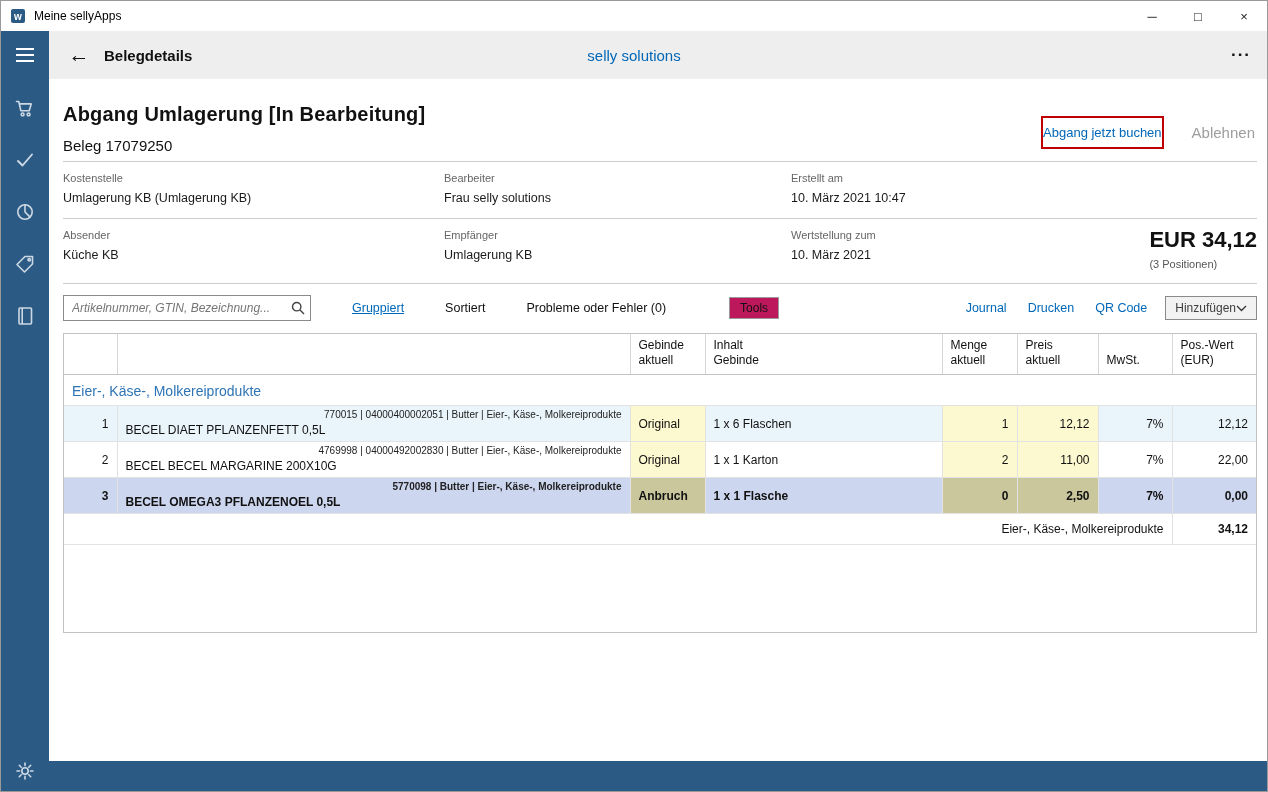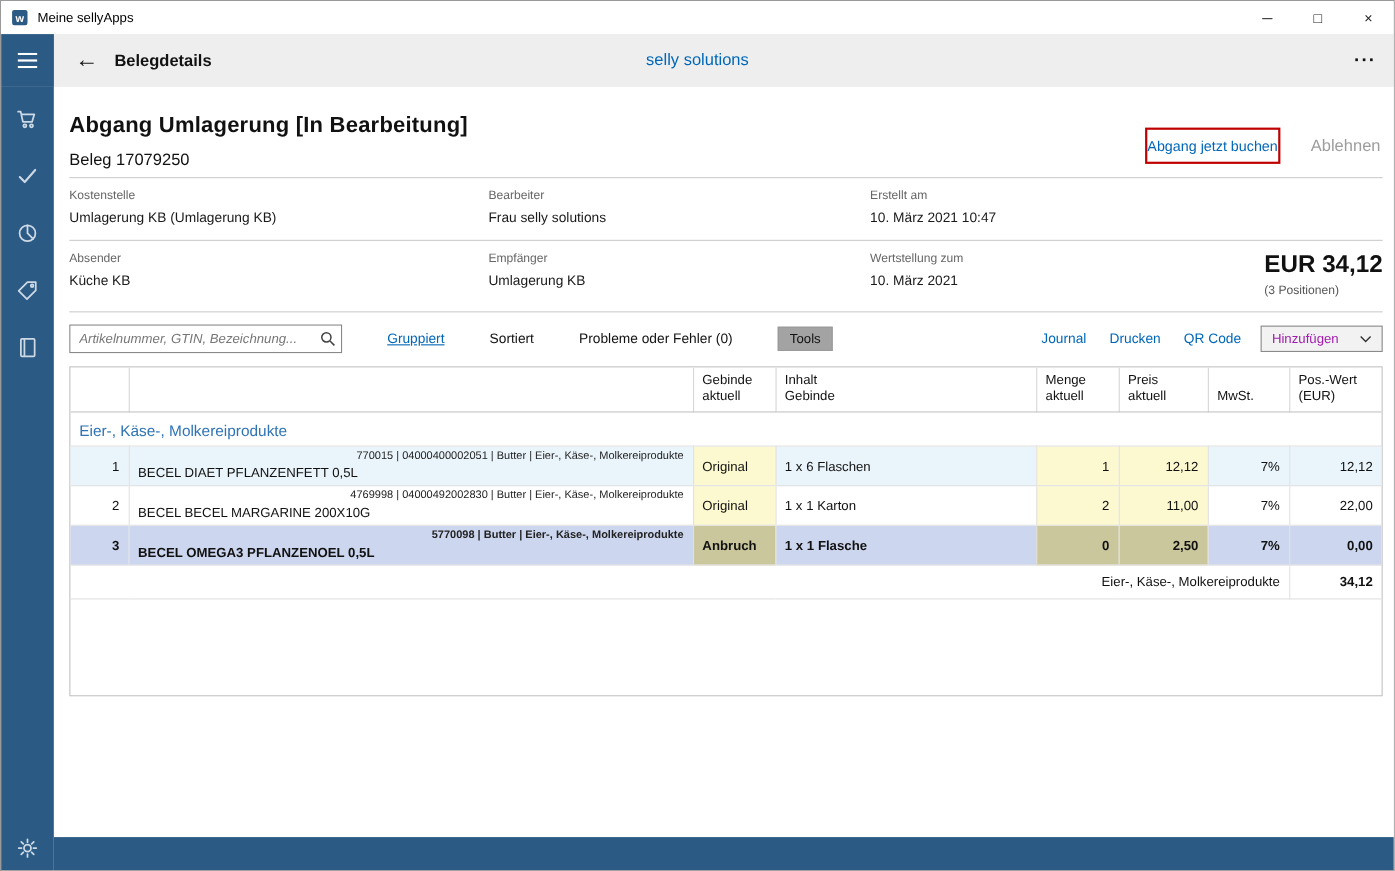--- a/index.html
+++ b/index.html
@@ -53,24 +53,24 @@
   .total-note{font-size:11px; color:#555; margin-top:5px;}
 
   
   .toolbar{display:flex; align-items:center; margin:11px 0 12px; height:26px;}
   .search-wrap{position:relative; width:248px; flex:none;}
   .search-input{width:100%; height:26px; border:1px solid #8a8a8a; padding:0 28px 0 8px; font-size:12px; font-family:inherit; background:#fff;}
   .search-input::placeholder{font-style:italic; color:#767676;}
   .search-icon{position:absolute; right:5px; top:5px; cursor:pointer;}
   .tb-link{margin-left:41px; font-size:12.5px; color:#111; text-decoration:none; cursor:pointer; background:none; border:none; font-family:inherit;}
   .tb-link.grouped{color:var(--link-blue,#0067b8); text-decoration:underline;}
-  .tools-btn{margin-left:41px; font-size:12px; color:#111; background:#a3a3a3; border:1px solid #9a9a9a; padding:3px 10px; cursor:pointer; font-family:inherit;}
+  .tools-btn{margin-left:63px; font-size:12px; color:#111; background:#be185d; border:1px solid #9a9a9a; padding:3px 10px; cursor:pointer; font-family:inherit;}
   .toolbar-right{margin-left:auto; display:flex; align-items:center;}
   .blue-link{color:var(--link-blue,#0067b8); font-size:12.5px; text-decoration:none; margin-left:21px; cursor:pointer; background:none; border:none; font-family:inherit;}
-  .add-btn{margin-left:18px; display:flex; align-items:center; gap:19px; background:#f2f2f2; border:1px solid #8a8a8a; padding:4px 9px; font-size:12px; color:#a21caf; cursor:pointer; font-family:inherit;}
+  .add-btn{margin-left:18px; display:flex; align-items:center; gap:0; background:#f2f2f2; border:1px solid #8a8a8a; padding:4px 9px; font-size:12px; color:#404040; cursor:pointer; font-family:inherit;}
 
   
   .table-box{border:1px solid #c3c3c3; height:300px; overflow:hidden; background:#fff;}
   table{width:100%; border-collapse:collapse; table-layout:fixed; font-size:12px; color:#111;}
   th{font-weight:400; text-align:left; vertical-align:bottom; padding:4px 8px 6px; border-right:1px solid #d6d6d6; border-bottom:1px solid #c3c3c3; white-space:pre-line; height:37px; line-height:1.25;}
   th:last-child{border-right:none;}
   .group-row td{color:#2e74b5; font-size:14px; padding:8px 8px 6px; height:30px;}
   .data-row td{height:36px; border-top:1px solid #e2e2e2; border-right:1px solid #e2e2e2; padding:2px 8px; vertical-align:middle;}
   .data-row td:last-child{border-right:none;}
   .num{text-align:right;}

